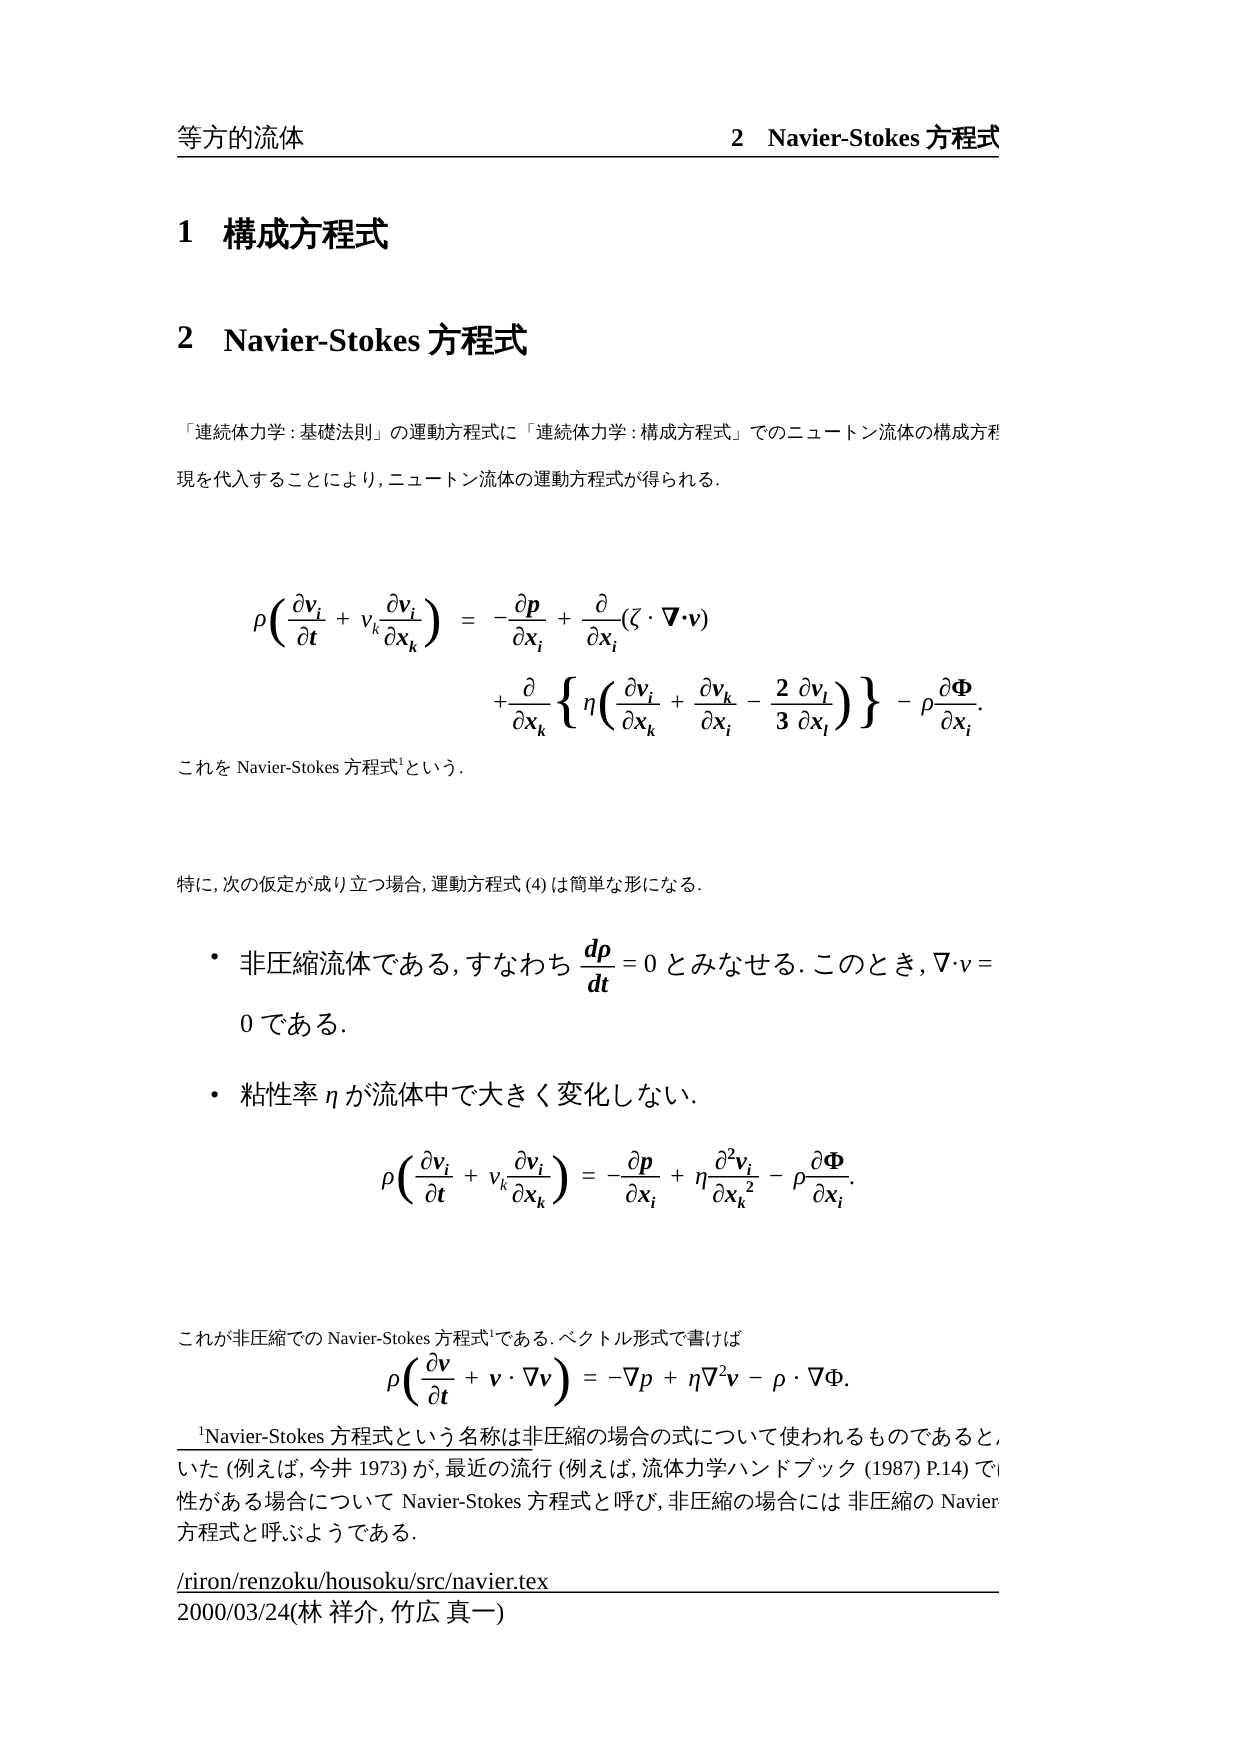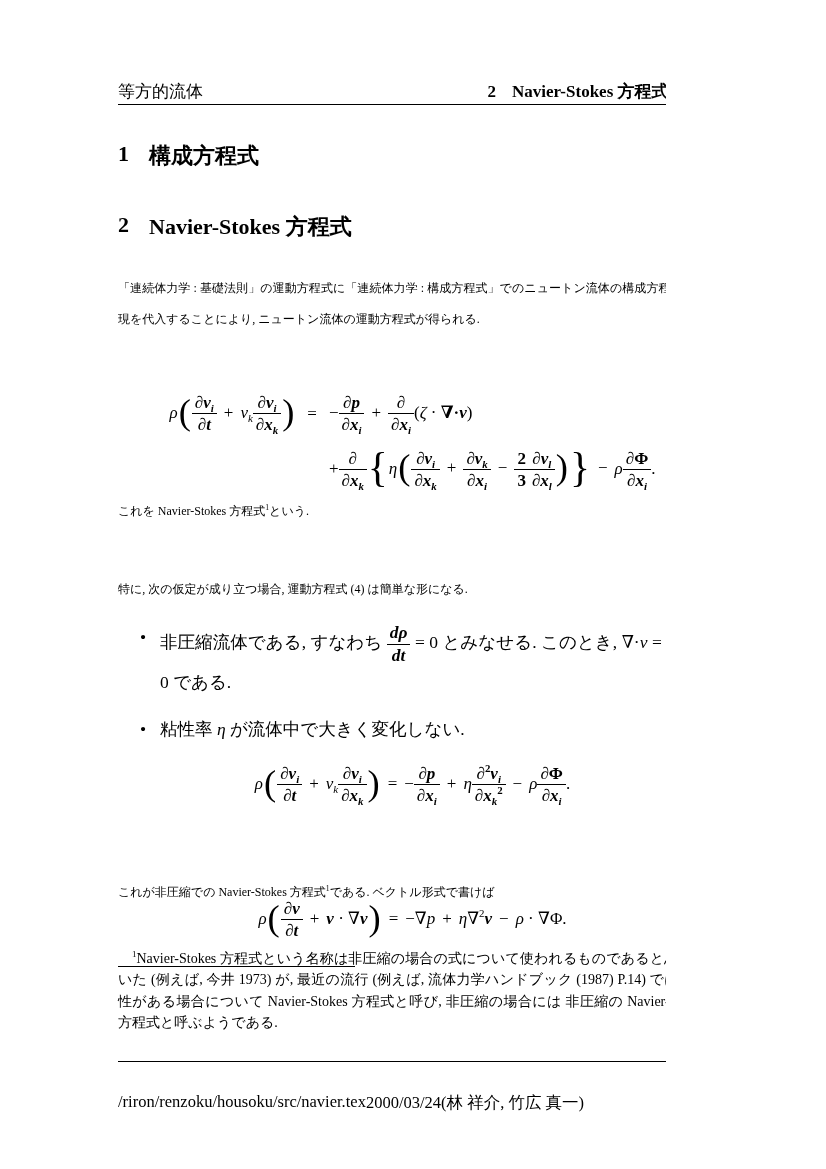--- a/index.html
+++ b/index.html
@@ -60,21 +60,21 @@
   .eq2 { top: 763px; }
   .eq3 { top: 898px; }
   .eq-label-c { position: absolute; right: 0; top: 50%; transform: translateY(-50%); }
 
   
   .footnote-rule { top: 966px; width: 237px; border-top: 1px solid #000; height: 0; }
   .footnote { top: 948px; font-size: 14px; line-height: 21.4px; text-align: justify; text-indent: 14px; }
 
   
   .footer-rule { top: 1061px; border-top: 1px solid #000; height: 0; }
-  .page-footer { top: 1092px; display: flex; font-size: 16.5px; }
+  .page-footer { top: 1044px; display: flex; justify-content: space-between; font-size: 16.5px; flex-direction: column; }
 </style>
 </head>
 <body>
 
 <div class="page">
 
   <div class="col running-header">
     <span class="rh-left">等方的流体</span>
     <span class="rh-right">
       <span class="rh-num">2</span>

